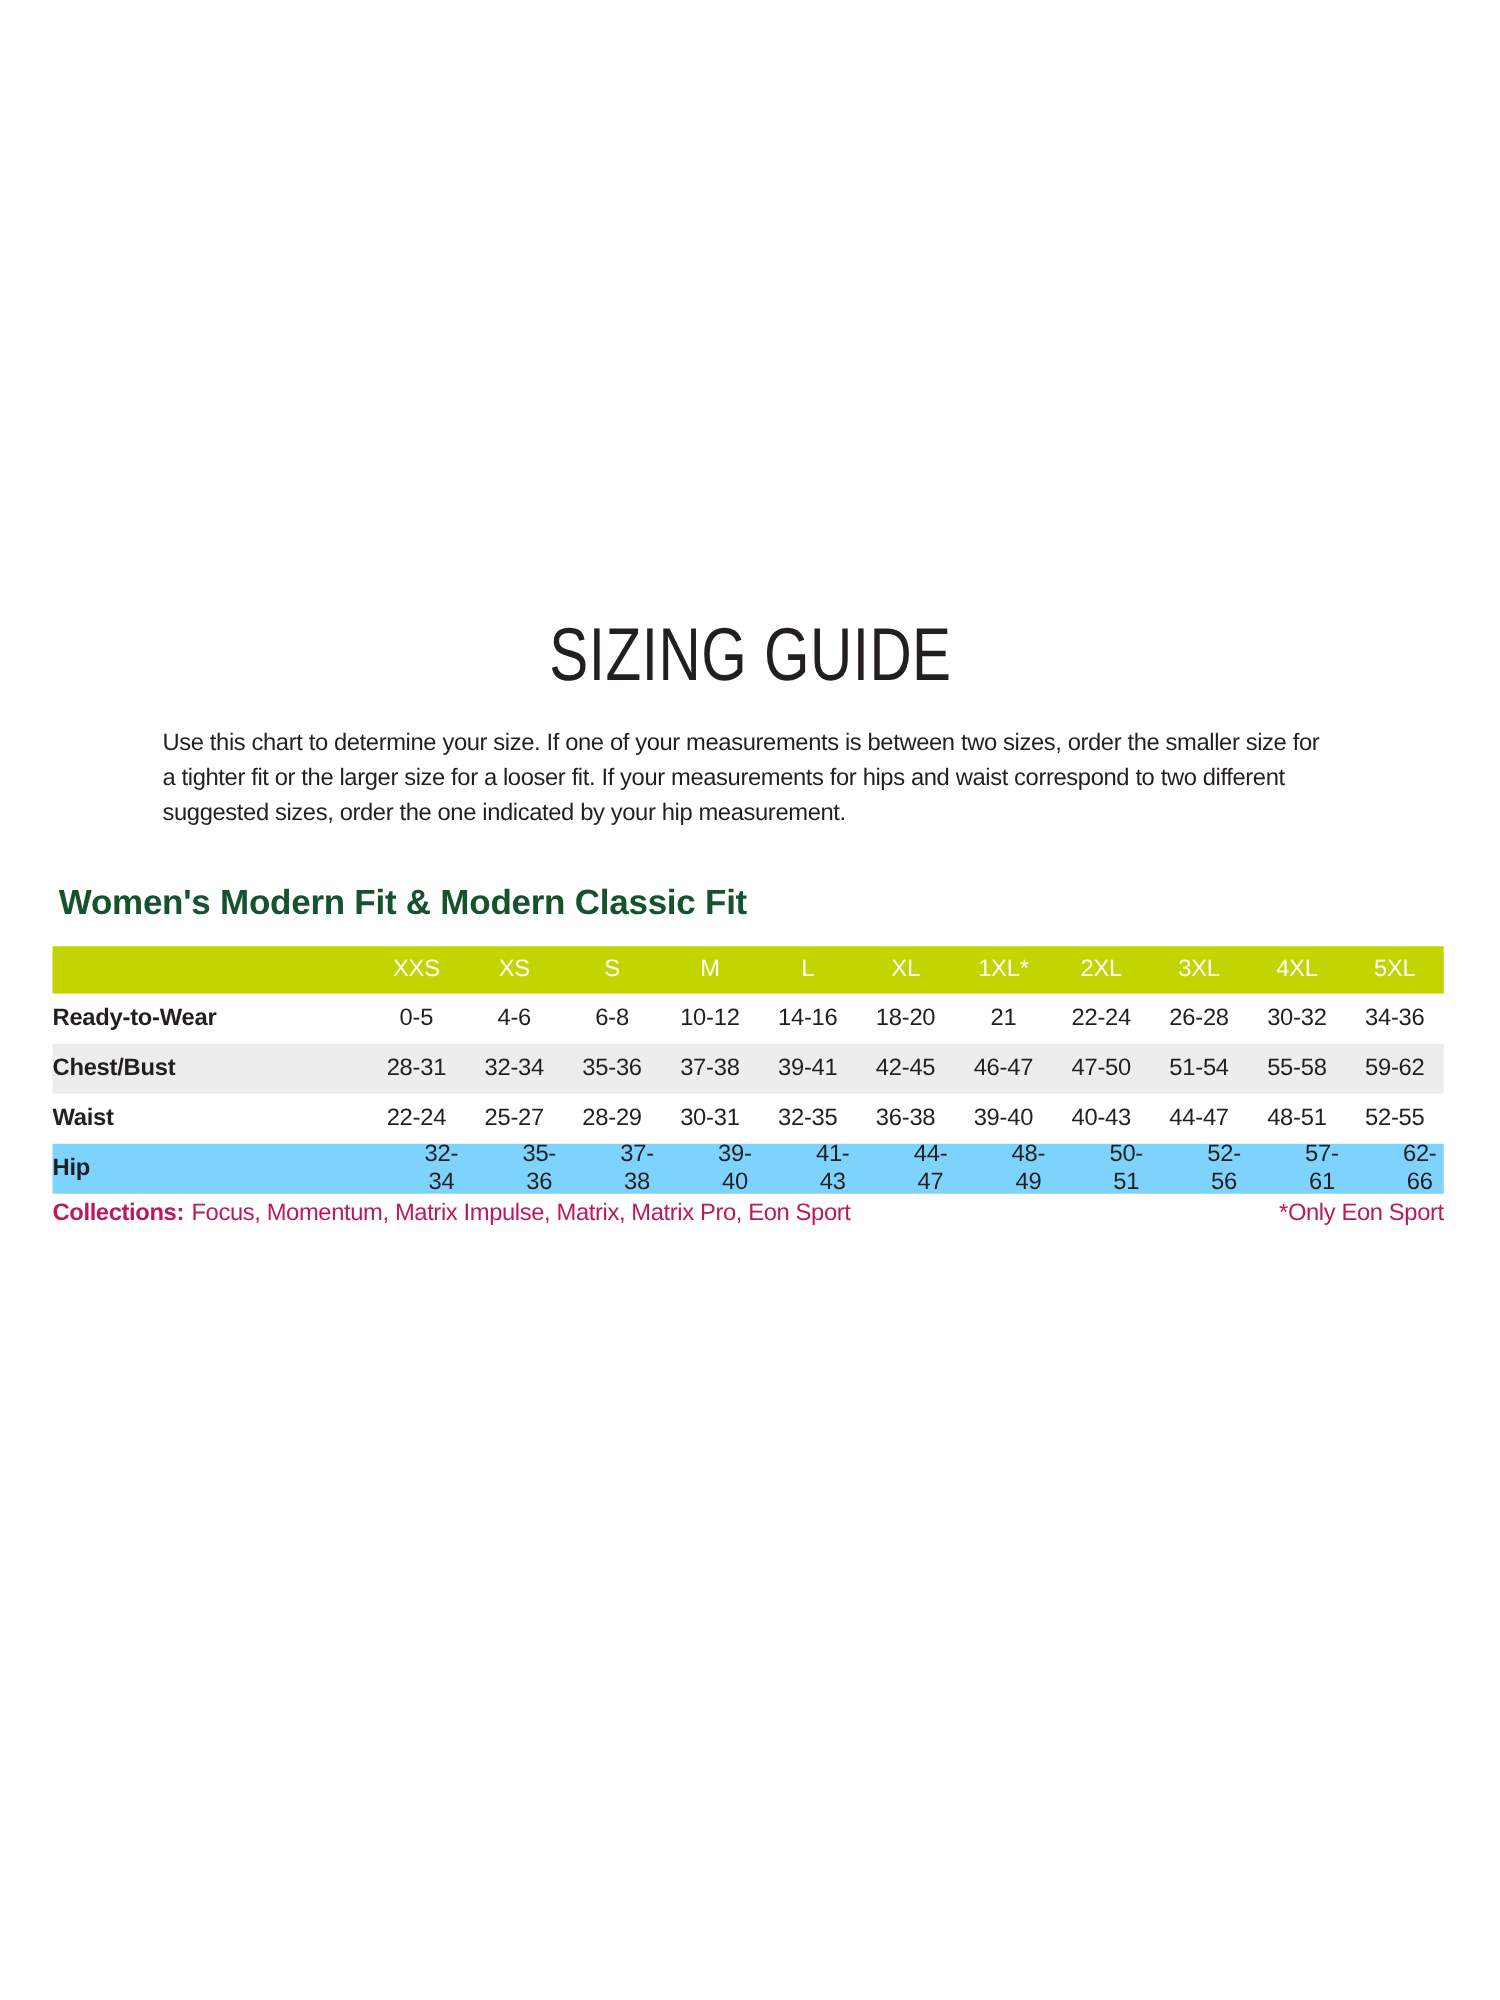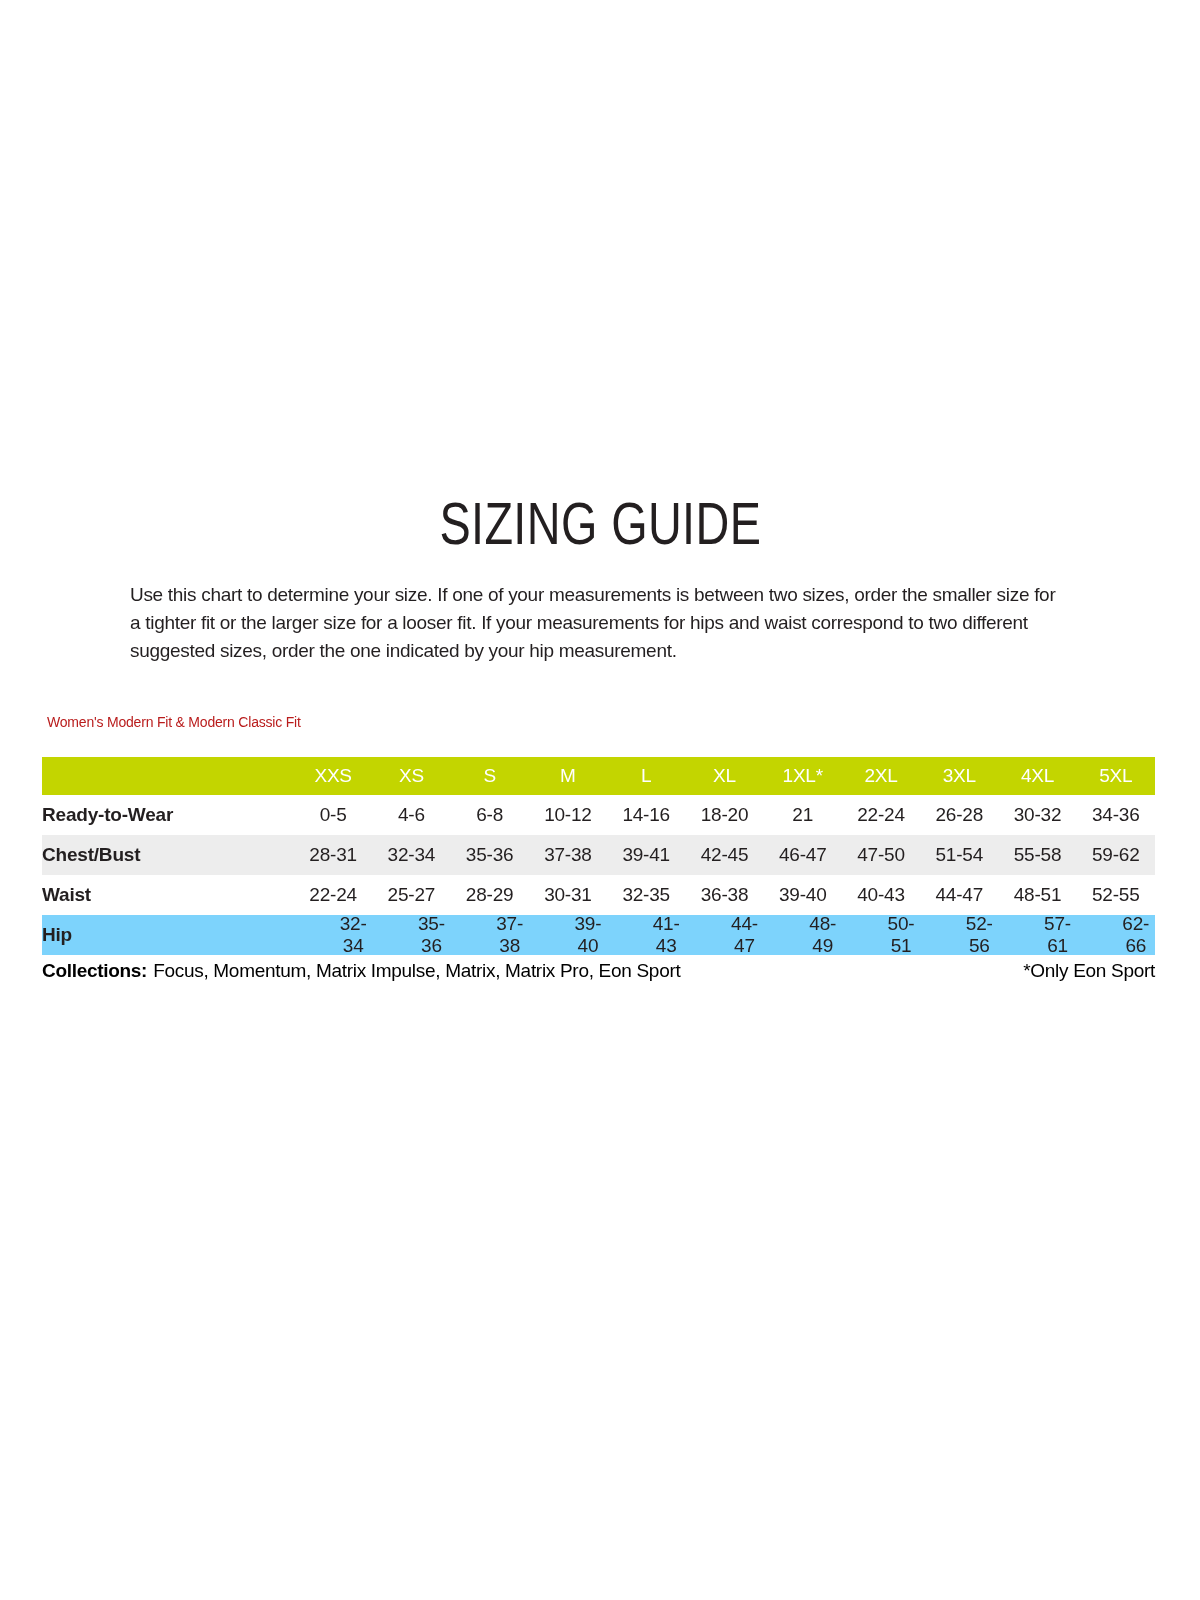--- a/index.html
+++ b/index.html
@@ -42,25 +42,25 @@
     width: 930px;
     font-size: 19px;
     line-height: 28px;
     letter-spacing: -0.3px;
     color: #231f20;
   }
   .section-heading {
     position: absolute;
     top: 690px;
     left: 47px;
-    font-size: 14px;
-    font-weight: 400;
+    font-size: 28px;
+    font-weight: 700;
     line-height: 24px;
     letter-spacing: -0.2px;
-    color: #b91c1c;
+    color: #14532d;
   }
   .size-table {
     position: absolute;
     top: 737px;
     left: 42px;
     width: 1113px;
   }
   .trow {
     display: flex;
     align-items: center;
@@ -94,21 +94,21 @@
   }
   .footer-line {
     position: absolute;
     top: 940px;
     left: 42px;
     width: 1113px;
     display: flex;
     justify-content: space-between;
     font-size: 19px;
     letter-spacing: -0.3px;
-    color: #000000;
+    color: #be185d;
   }
   .footer-line .bold {
     font-weight: 700;
     margin-right: 6px;
   }
 </style>
 </head>
 <body>
 
 <div class="page">

